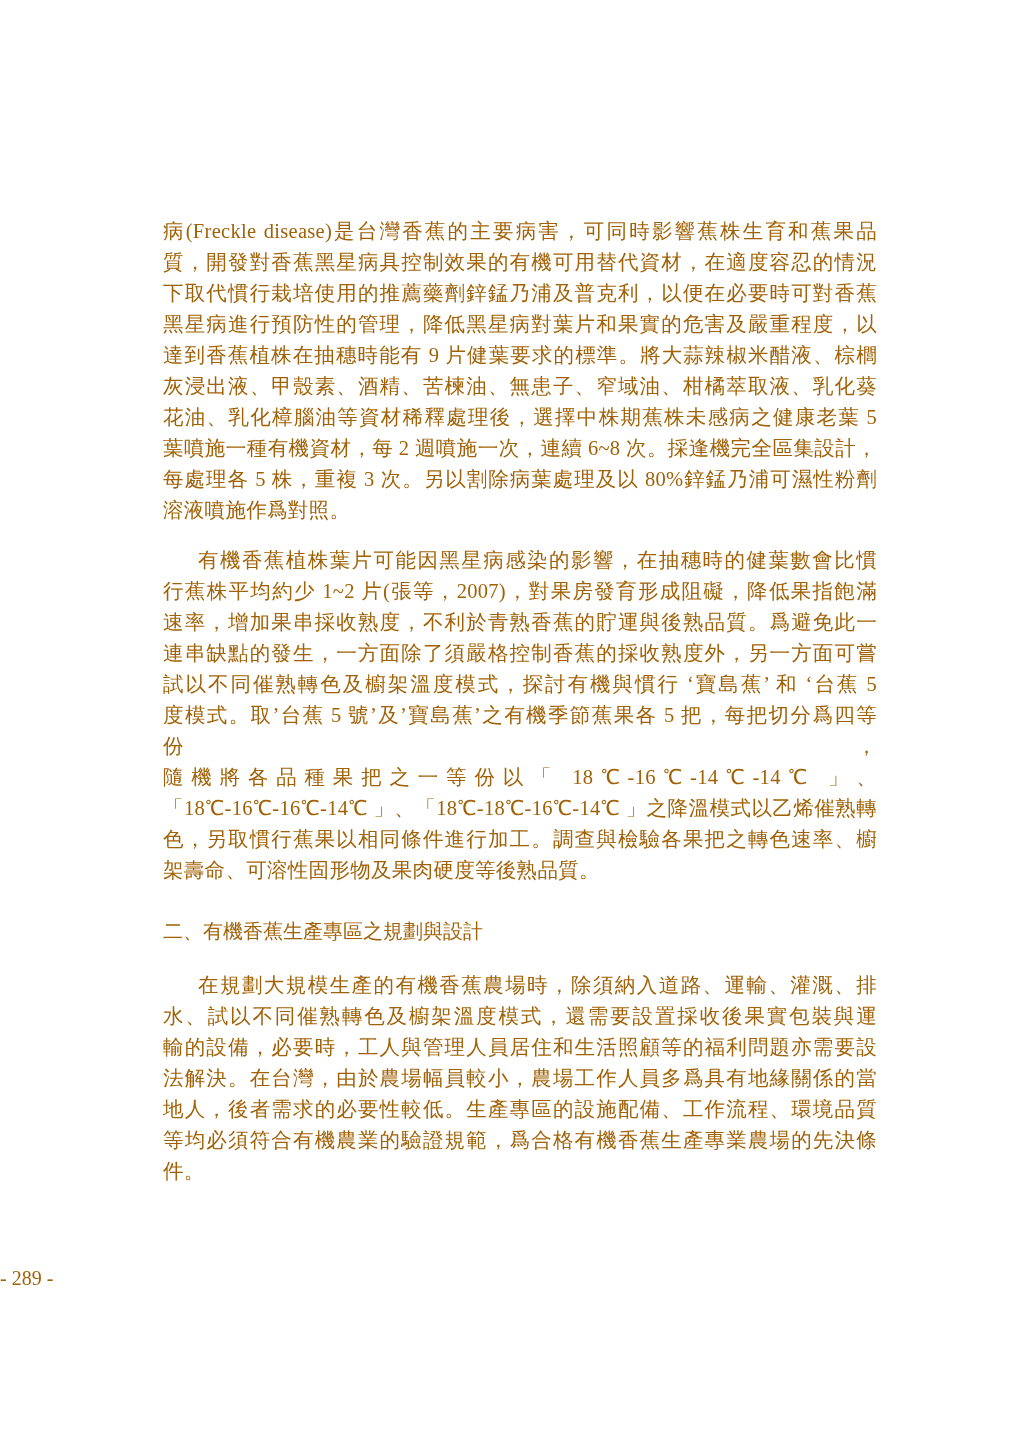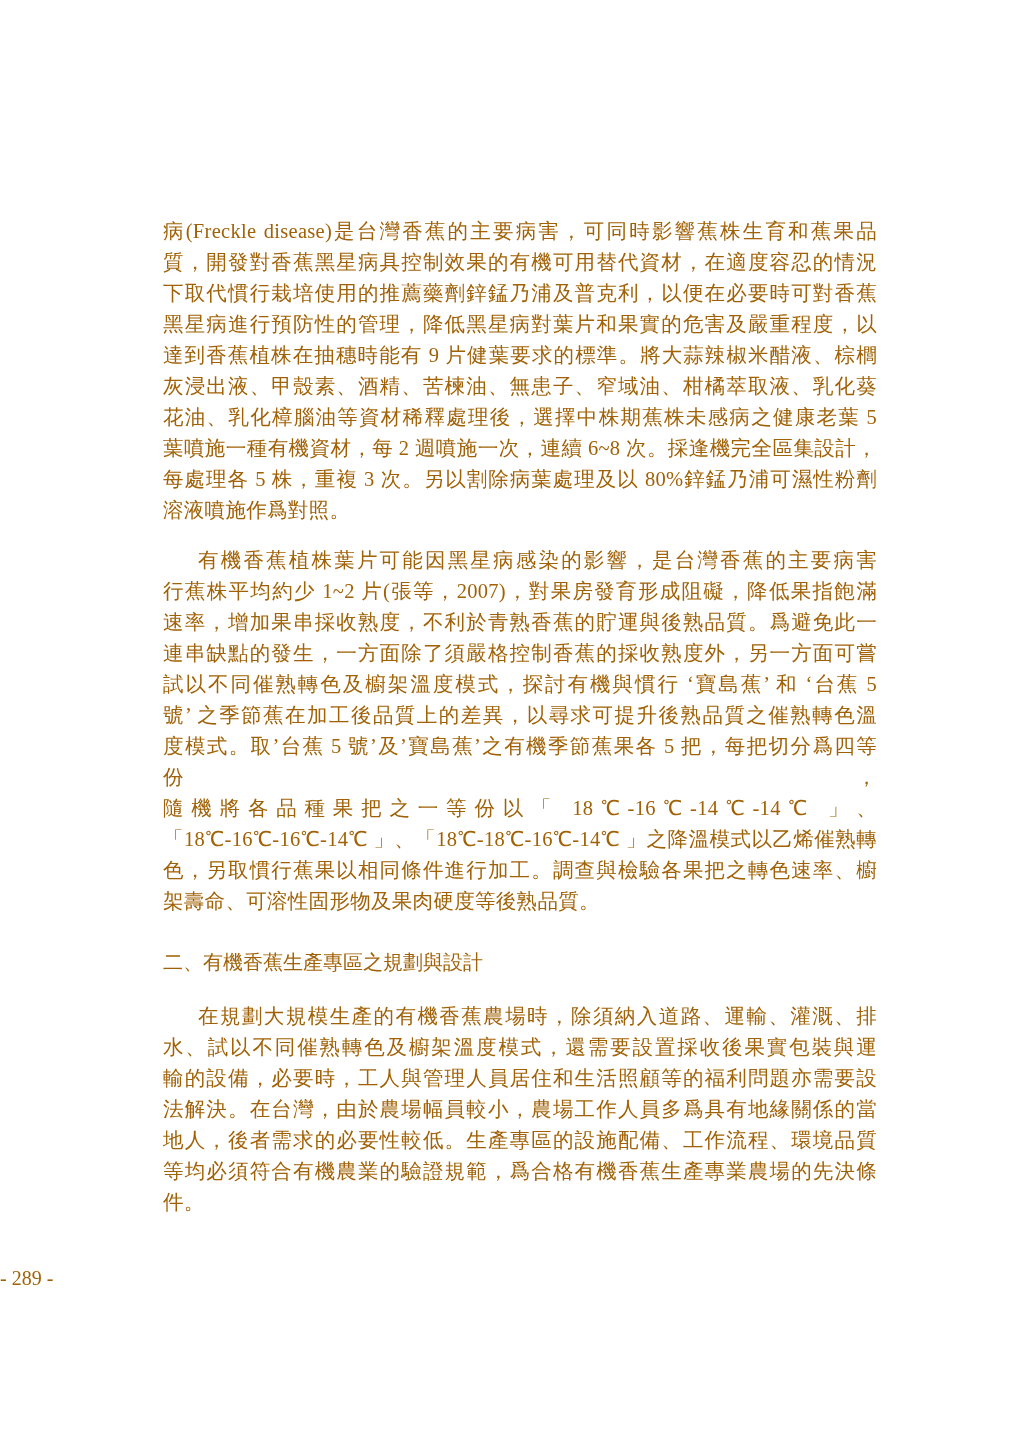--- a/index.html
+++ b/index.html
@@ -72,26 +72,25 @@
       <div class="line">黑星病進行預防性的管理，降低黑星病對葉片和果實的危害及嚴重程度，以</div>
       <div class="line">達到香蕉植株在抽穗時能有 9 片健葉要求的標準。將大蒜辣椒米醋液、棕櫚</div>
       <div class="line">灰浸出液、甲殼素、酒精、苦楝油、無患子、窄域油、柑橘萃取液、乳化葵</div>
       <div class="line">花油、乳化樟腦油等資材稀釋處理後，選擇中株期蕉株未感病之健康老葉 5</div>
       <div class="line">葉噴施一種有機資材，每 2 週噴施一次，連續 6~8 次。採逢機完全區集設計，</div>
       <div class="line">每處理各 5 株，重複 3 次。另以割除病葉處理及以 80%鋅錳乃浦可濕性粉劑</div>
       <div class="line last">溶液噴施作爲對照。</div>
     </div>
 
     <div class="para">
-      <div class="line indent">有機香蕉植株葉片可能因黑星病感染的影響，是台灣香蕉的主要病害</div>
+      <div class="line indent">有機香蕉植株葉片可能因黑星病感染的影響，在抽穗時的健葉數會比慣</div>
       <div class="line">行蕉株平均約少 1~2 片(張等，2007)，對果房發育形成阻礙，降低果指飽滿</div>
       <div class="line">速率，增加果串採收熟度，不利於青熟香蕉的貯運與後熟品質。爲避免此一</div>
       <div class="line">連串缺點的發生，一方面除了須嚴格控制香蕉的採收熟度外，另一方面可嘗</div>
       <div class="line">試以不同催熟轉色及櫥架溫度模式，探討有機與慣行 ‘寶島蕉’ 和 ‘台蕉 5</div>
-      <div class="line">號’ 之季節蕉在加工後品質上的差異，以尋求可提升後熟品質之催熟轉色溫</div>
       <div class="line">度模式。取’台蕉 5 號’及’寶島蕉’之有機季節蕉果各 5 把，每把切分爲四等份，</div>
       <div class="line">隨機將各品種果把之一等份以「 18℃-16℃-14℃-14℃ 」、</div>
       <div class="line">「18℃-16℃-16℃-14℃ 」、「18℃-18℃-16℃-14℃ 」之降溫模式以乙烯催熟轉</div>
       <div class="line">色，另取慣行蕉果以相同條件進行加工。調查與檢驗各果把之轉色速率、櫥</div>
       <div class="line last">架壽命、可溶性固形物及果肉硬度等後熟品質。</div>
     </div>
 
     <h2 class="section-heading">二、有機香蕉生產專區之規劃與設計</h2>
 
     <div class="para">

